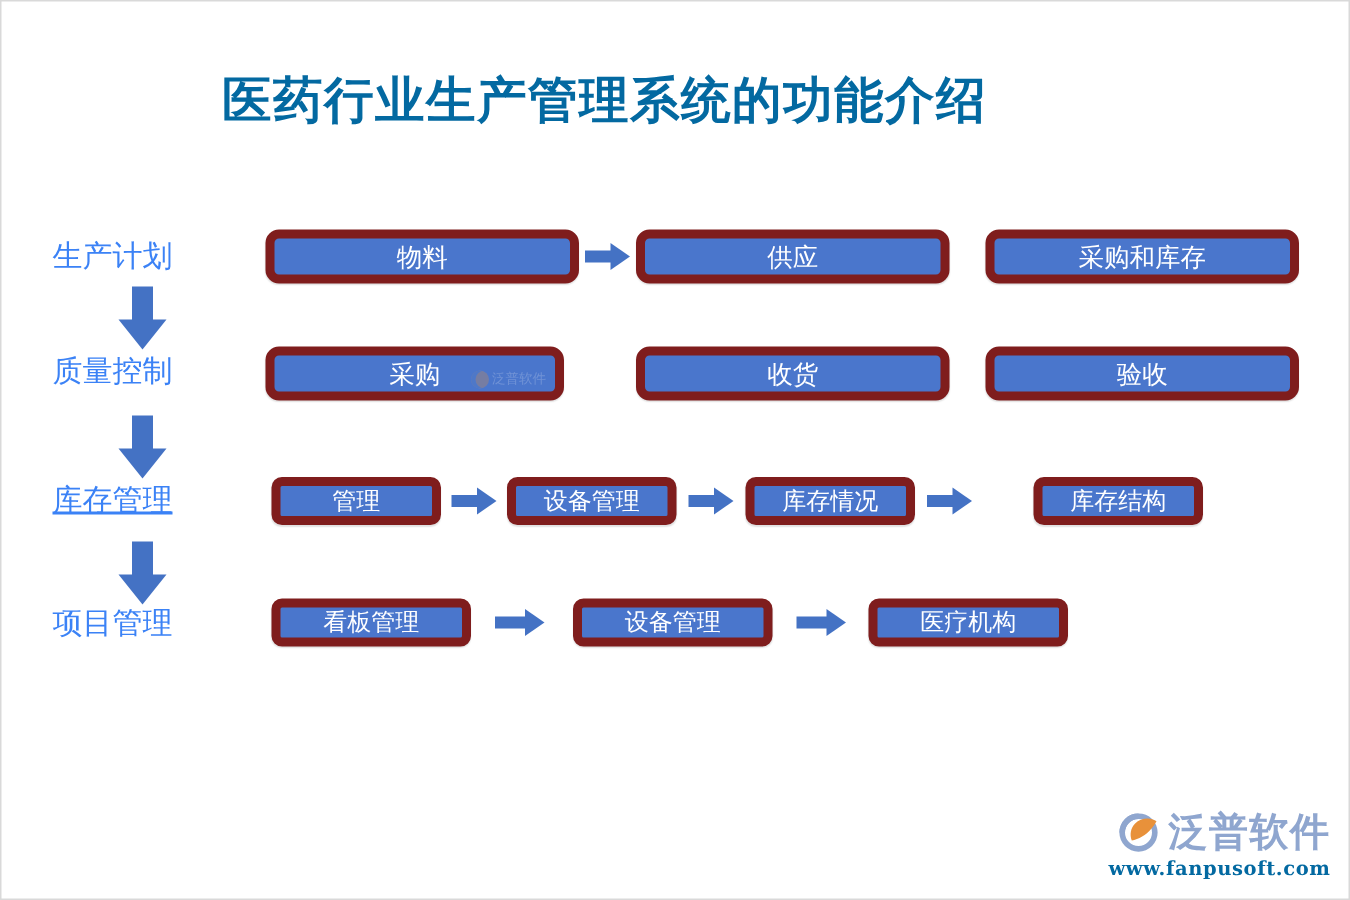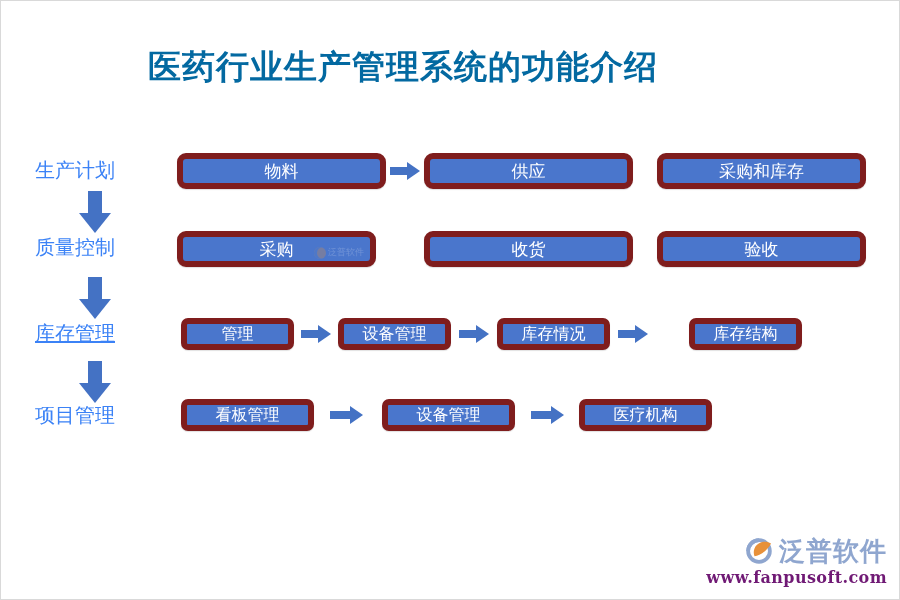--- a/index.html
+++ b/index.html
@@ -173,23 +173,23 @@
     font-size: 26px;
     font-weight: bold;
     color: #8FA6CF;
     letter-spacing: 1px;
     white-space: nowrap;
     line-height: 1;
     font-family: "DejaVu Sans", "Liberation Sans", sans-serif;
   }
   .brand-url {
     margin-top: 2px;
-    font-size: 16px;
+    font-size: 13px;
     font-weight: bold;
-    color: #701a75;
+    color: #0369a1;
     letter-spacing: 0.4px;
     white-space: nowrap;
     font-family: "DejaVu Serif", "Liberation Serif", serif;
   }
 </style>
 </head>
 <body>
 
 <div class="canvas">
 

